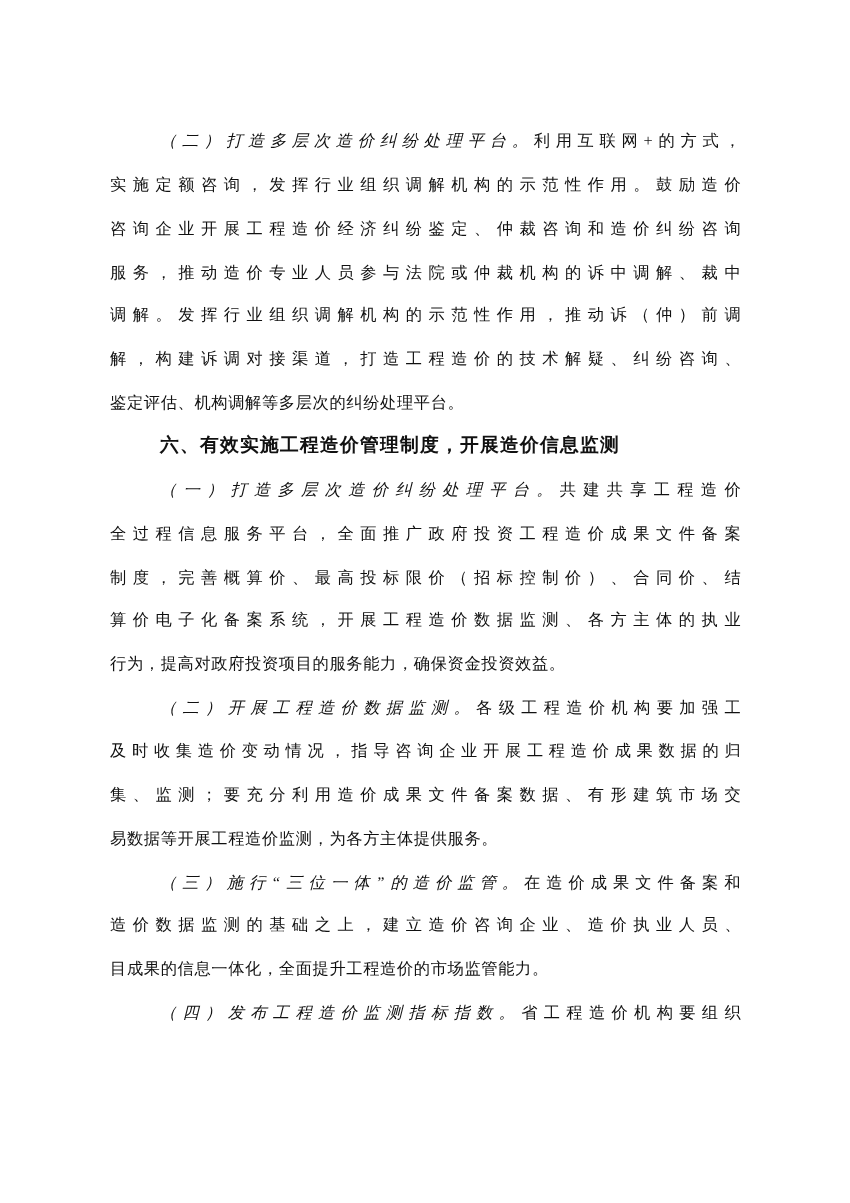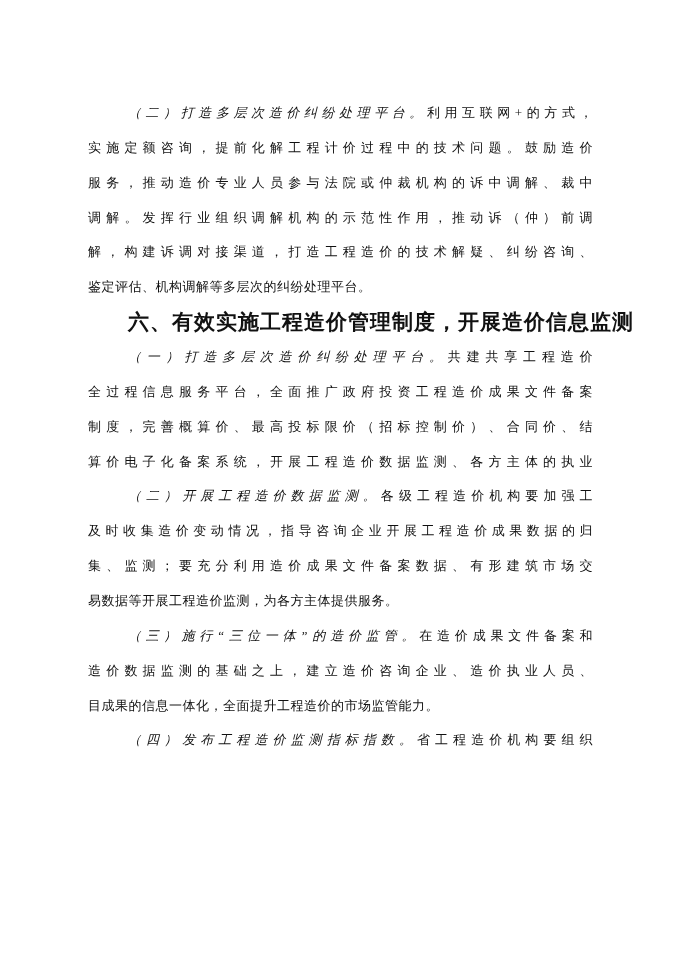--- a/index.html
+++ b/index.html
@@ -45,45 +45,47 @@
   .line.first {
     text-indent: 40px;
   }
   
   .lead {
     font-style: italic;
   }
   .paragraph.heading .line {
     font-family: "Liberation Sans", "DejaVu Sans", sans-serif;
     font-weight: bold;
-    font-size: 21px;
+    font-size: 15px;
     letter-spacing: 1px;
   }
 </style>
 </head>
 <body>
 
 <div class="page">
   <div class="text-block" id="text-block">
       <div class="paragraph body">
         <div class="line first fill"><span class="lead">（二）打造多层次造价纠纷处理平台。</span><span>利用互联网+的方式，</span></div>
-        <div class="line fill">实施定额咨询，提前化解工程计价过程中的技术问题。鼓励造价</div>
+        <div class="line fill">实施定额咨询，发挥行业组织调解机构的示范性作用。鼓励造价</div>
+        <div class="line fill">咨询企业开展工程造价经济纠纷鉴定、仲裁咨询和造价纠纷咨询</div>
         <div class="line fill">服务，推动造价专业人员参与法院或仲裁机构的诉中调解、裁中</div>
         <div class="line fill">调解。发挥行业组织调解机构的示范性作用，推动诉（仲）前调</div>
         <div class="line fill">解，构建诉调对接渠道，打造工程造价的技术解疑、纠纷咨询、</div>
         <div class="line">鉴定评估、机构调解等多层次的纠纷处理平台。</div>
       </div>
       <div class="paragraph heading">
         <div class="line first">六、有效实施工程造价管理制度，开展造价信息监测</div>
       </div>
       <div class="paragraph body">
         <div class="line first fill"><span class="lead">（一）打造多层次造价纠纷处理平台。</span><span>共建共享工程造价</span></div>
         <div class="line fill">全过程信息服务平台，全面推广政府投资工程造价成果文件备案</div>
         <div class="line fill">制度，完善概算价、最高投标限价（招标控制价）、合同价、结</div>
         <div class="line fill">算价电子化备案系统，开展工程造价数据监测、各方主体的执业</div>
+        <div class="line">行为，提高对政府投资项目的服务能力，确保资金投资效益。</div>
       </div>
       <div class="paragraph body">
         <div class="line first fill"><span class="lead">（二）开展工程造价数据监测。</span><span>各级工程造价机构要加强工</span></div>
         <div class="line fill">及时收集造价变动情况，指导咨询企业开展工程造价成果数据的归</div>
         <div class="line fill">集、监测；要充分利用造价成果文件备案数据、有形建筑市场交</div>
         <div class="line">易数据等开展工程造价监测，为各方主体提供服务。</div>
       </div>
       <div class="paragraph body">
         <div class="line first fill"><span class="lead">（三）施行“三位一体”的造价监管。</span><span>在造价成果文件备案和</span></div>
         <div class="line fill">造价数据监测的基础之上，建立造价咨询企业、造价执业人员、</div>

